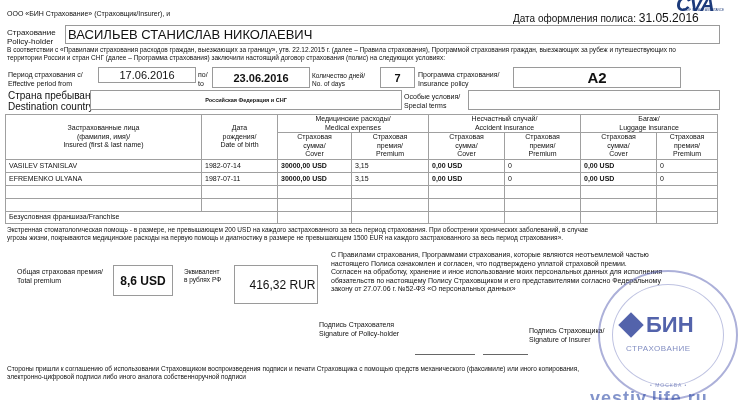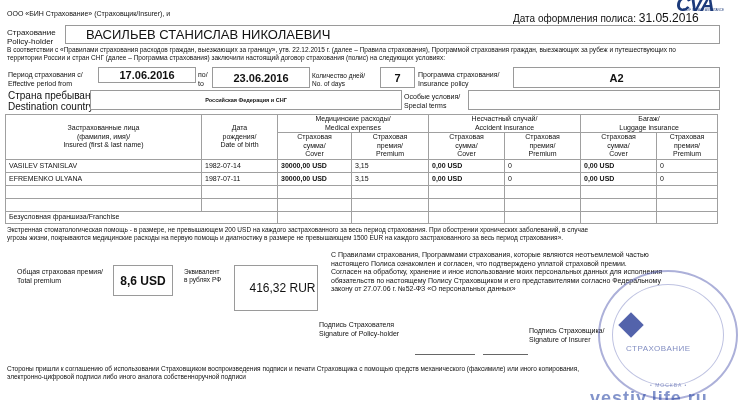--- a/index.html
+++ b/index.html
@@ -41,47 +41,47 @@
 </div>
 <div class="abs" style="left:513px;top:11px;font-size:10px;white-space:nowrap;text-align:center;">
   <span>Дата оформления полиса:</span>
   <span style="font-size:12px;">31.05.2016</span>
 </div>
 
 <div class="abs" style="left:7px;top:28px;font-size:8px;line-height:9px;">
   <div>Страхование</div>
   <div>Policy-holder</div>
 </div>
-<div class="abs box" style="left:65px;top:25px;width:655px;height:19px;font-size:13px;line-height:17px;padding-left:20px;">ВАСИЛЬЕВ СТАНИСЛАВ НИКОЛАЕВИЧ</div>
+<div class="abs box" style="left:65px;top:25px;width:655px;height:19px;font-size:13px;line-height:17px;padding-left:2px;">ВАСИЛЬЕВ СТАНИСЛАВ НИКОЛАЕВИЧ</div>
 
 <div class="abs tiny" style="left:7px;top:46px;width:712px;text-align:justify;">
   <div style="white-space:nowrap;overflow:hidden;">В соответствии с «Правилами страхования расходов граждан, выезжающих за границу», утв. 22.12.2015 г. (далее – Правила страхования), Программой страхования граждан, выезжающих за рубеж и путешествующих по</div>
   <div>территории России и стран СНГ (далее – Программа страхования) заключили настоящий договор страхования (полис) на следующих условиях:</div>
 </div>
 
 <div class="abs small" style="left:8px;top:71px;">
   <div>Период страхования с/</div>
   <div>Effective period from</div>
 </div>
-<div class="abs box center" style="left:98px;top:67px;width:98px;height:16px;font-size:11px;font-weight:bold;">17.06.2016</div>
+<div class="abs box center" style="left:98px;top:67px;width:98px;height:16px;font-size:11px;font-weight:normal;">17.06.2016</div>
 <div class="abs small" style="left:198px;top:71px;">
   <div>по/</div>
   <div>to</div>
 </div>
 <div class="abs box center" style="left:212px;top:67px;width:98px;height:21px;font-size:11px;font-weight:bold;">23.06.2016</div>
 <div class="abs tiny" style="left:312px;top:72px;">
   <div>Количество дней/</div>
   <div>No. of days</div>
 </div>
 <div class="abs box center" style="left:380px;top:67px;width:35px;height:21px;font-size:11px;font-weight:bold;">7</div>
 <div class="abs small" style="left:418px;top:71px;">
   <div>Программа страхования/</div>
   <div>Insurance policy</div>
 </div>
-<div class="abs box center" style="left:513px;top:67px;width:207px;height:21px;font-size:11px;font-weight:bold;">A2</div>
+<div class="abs box center" style="left:513px;top:67px;width:168px;height:21px;font-size:15px;font-weight:bold;">A2</div>
 
 <div class="abs" style="left:8px;top:90px;font-size:10px;line-height:11px;">
   <div>Страна пребывания/</div>
   <div>Destination country</div>
 </div>
 <div class="abs box center" style="left:90px;top:90px;width:312px;height:20px;font-size:5.5px;font-weight:bold;">Российская Федерация и СНГ</div>
 <div class="abs small" style="left:404px;top:93px;">
   <div>Особые условия/</div>
   <div>Special terms</div>
 </div>
@@ -214,21 +214,21 @@
 
 <div class="abs small" style="left:17px;top:268px;">
   <div>Общая страховая премия/</div>
   <div>Total premium</div>
 </div>
 <div class="abs box center" style="left:113px;top:265px;width:60px;height:31px;font-size:12px;font-weight:bold;">8,6 USD</div>
 <div class="abs tiny" style="left:184px;top:268px;">
   <div>Эквивалент</div>
   <div>в рублях РФ</div>
 </div>
-<div class="abs box center" style="left:234px;top:265px;width:84px;height:46px;font-size:12px;padding-left:13px;">416,32 RUR</div>
+<div class="abs box center" style="left:234px;top:265px;width:84px;height:39px;font-size:12px;padding-left:13px;">416,32 RUR</div>
 
 <div class="abs small" style="left:331px;top:251px;width:400px;">
   <div>С Правилами страхования, Программами страхования, которые являются неотъемлемой частью</div>
   <div>настоящего Полиса ознакомлен и согласен, что подтверждено уплатой страховой премии.</div>
   <div>Согласен на обработку, хранение и иное использование моих персональных данных для исполнения</div>
   <div>обязательств по настоящему Полису Страховщиком и его представителями согласно Федеральному</div>
   <div>закону от 27.07.06 г. №52-ФЗ «О персональных данных»</div>
 </div>
 
 <div class="abs small" style="left:319px;top:321px;">
@@ -243,16 +243,17 @@
 <div class="abs" style="left:483px;top:354px;width:45px;border-top:1px solid #666;"></div>
 
 <div class="abs tiny" style="left:7px;top:365px;width:712px;">
   <div style="white-space:nowrap;overflow:hidden;">Стороны пришли к соглашению об использовании Страховщиком воспроизведения подписи и печати Страховщика с помощью средств механического (факсимиле) или иного копирования,</div>
   <div>электронно-цифровой подписи либо иного аналога собственноручной подписи</div>
 </div>
 
 <div class="abs stamp">
   <div class="stamp-inner"></div>
   <div class="stamp-diamond"></div>
+  <div class="stamp-bin">БИН</div>
   <div class="stamp-sub">СТРАХОВАНИЕ</div>
   <div class="stamp-city">• МОСКВА •</div>
 </div>
 <div class="abs watermark">vestiy.life.ru</div>
 
 </body></html>

